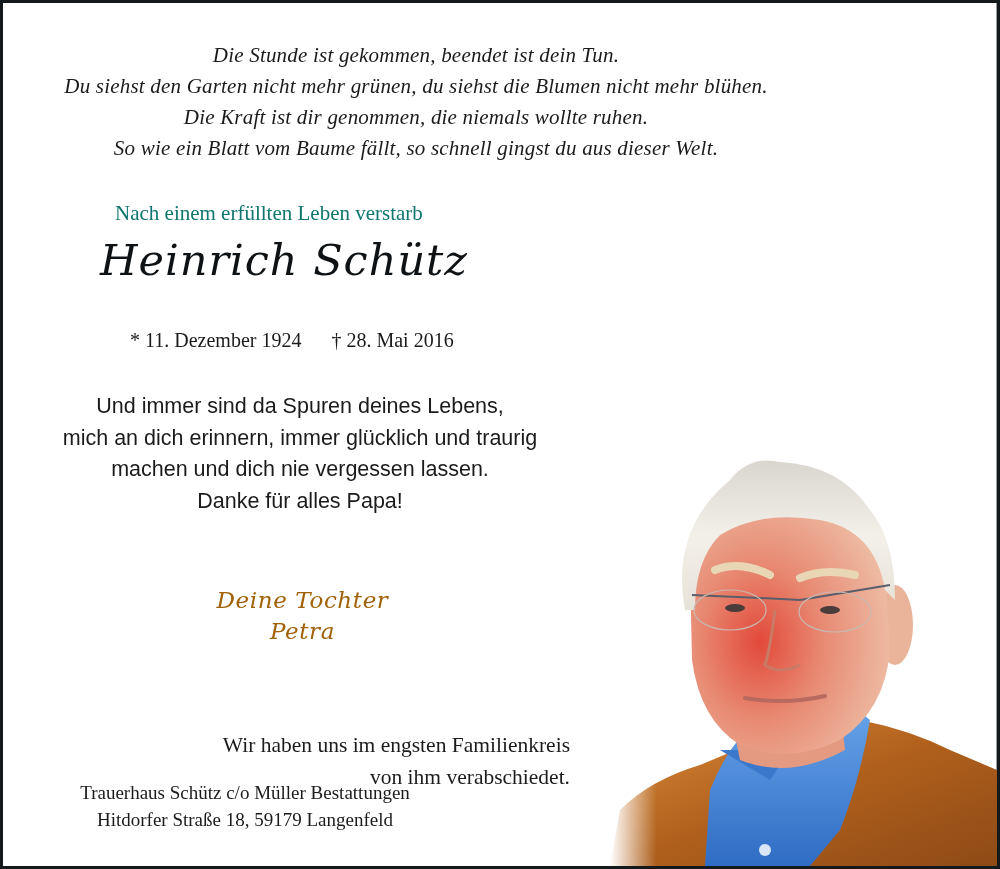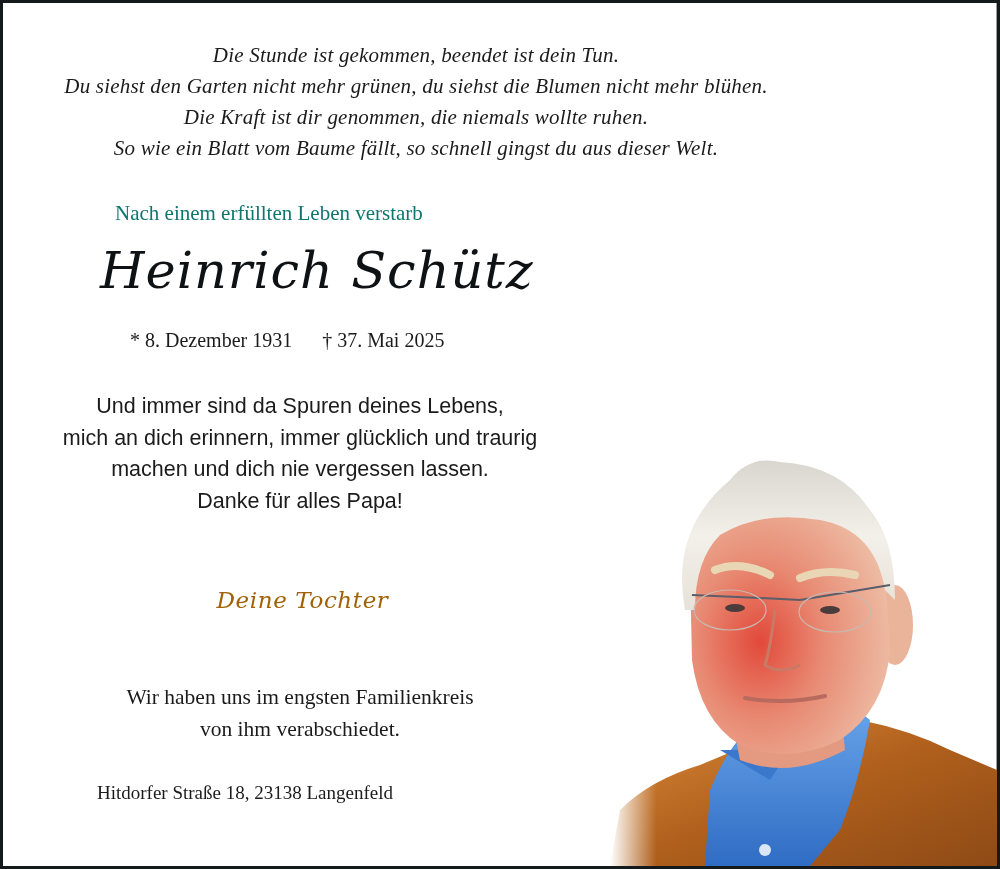--- a/index.html
+++ b/index.html
@@ -15,41 +15,41 @@
     position: absolute; left: 0; top: 40px; width: 832px; text-align: center;
     font-family: "Liberation Serif", "DejaVu Serif", serif; font-style: italic;
     font-size: 21px; line-height: 31px; color: #1b1b1b; letter-spacing: 0.2px;
   }
   .poem div { white-space: nowrap; }
   .intro {
     position: absolute; left: 115px; top: 201px;
     font-family: "Liberation Serif", serif; font-size: 21px; color: #0f766e; white-space: nowrap;
   }
   .name {
-    position: absolute; left: 100px; top: 241px;
+    position: absolute; left: 100px; top: 235px;
     font-family: "DejaVu Serif", "Liberation Serif", serif; font-style: italic;
-    font-size: 51px; color: #0e1214; letter-spacing: 1px; white-space: nowrap;
+    font-size: 43px; color: #0e1214; letter-spacing: 1px; white-space: nowrap;
   }
   .dates {
     position: absolute; left: 130px; top: 329px;
     font-family: "Liberation Serif", serif; font-size: 20px; color: #1b1b1b; white-space: nowrap;
   }
   .dates .gap { display: inline-block; width: 30px; }
   .verse {
     position: absolute; left: 30px; top: 391px; width: 540px; text-align: center;
     font-family: Liberation Sans, sans-serif; font-size: 21.5px; line-height: 31.5px; color: #1b1b1b;
   }
   .verse div { white-space: nowrap; }
   .sign {
     position: absolute; left: 30px; top: 585px; width: 545px; text-align: center;
     font-family: "DejaVu Serif", "Liberation Serif", serif; font-style: italic;
     font-size: 23px; line-height: 31px; color: #a16207; letter-spacing: 0.6px;
   }
   .farewell {
-    position: absolute; left: 30px; top: 682px; width: 540px; text-align: center;
+    position: absolute; left: 30px; top: 730px; width: 540px; text-align: right;
     font-family: "Liberation Serif", serif; font-size: 21.5px; line-height: 31.5px; color: #1b1b1b;
   }
   .address {
     position: absolute; left: 40px; top: 779px; width: 410px; text-align: center;
     font-family: "Liberation Serif", serif; font-size: 19px; line-height: 27px; color: #1b1b1b;
   }
   .address div { white-space: nowrap; }
   .photo {
     position: absolute; left: 610px; top: 450px; width: 387px; height: 416px; overflow: hidden;
   }
@@ -65,41 +65,43 @@
   <div>Du siehst den Garten nicht mehr grünen, du siehst die Blumen nicht mehr blühen.</div>
   <div>Die Kraft ist dir genommen, die niemals wollte ruhen.</div>
   <div>So wie ein Blatt vom Baume fällt, so schnell gingst du aus dieser Welt.</div>
 </div>
 
 <div class="intro">Nach einem erfüllten Leben verstarb</div>
 
 <div class="name">Heinrich Schütz</div>
 
 <div class="dates">
-  <span>* 8. Dezember 1931</span><span class="gap"></span><span>† 37. Mai 2025</span>
+  <span>* 11. Dezember 1924</span><span class="gap"></span><span>† 28. Mai 2016</span>
 </div>
 
 <div class="verse">
   <div>Und immer sind da Spuren deines Lebens,</div>
   <div>mich an dich erinnern, immer glücklich und traurig</div>
   <div>machen und dich nie vergessen lassen.</div>
   <div>Danke für alles Papa!</div>
 </div>
 
 <div class="sign">
   <div>Deine Tochter</div>
+  <div>Petra</div>
 </div>
 
 <div class="farewell">
   <div>Wir haben uns im engsten Familienkreis</div>
   <div>von ihm verabschiedet.</div>
 </div>
 
 <div class="address">
-  <div>Hitdorfer Straße 18, 23138 Langenfeld</div>
+  <div>Trauerhaus Schütz c/o Müller Bestattungen</div>
+  <div>Hitdorfer Straße 18, 59179 Langenfeld</div>
 </div>
 
 <div class="photo">
   <svg width="387" height="416" viewBox="0 0 387 416" xmlns="http://www.w3.org/2000/svg">
     <defs>
       <radialGradient id="faceGrad" cx="0.35" cy="0.55" r="0.7">
         <stop offset="0" stop-color="#e2493a"></stop>
         <stop offset="0.45" stop-color="#e88a73"></stop>
         <stop offset="1" stop-color="#eec0a8"></stop>
       </radialGradient>

